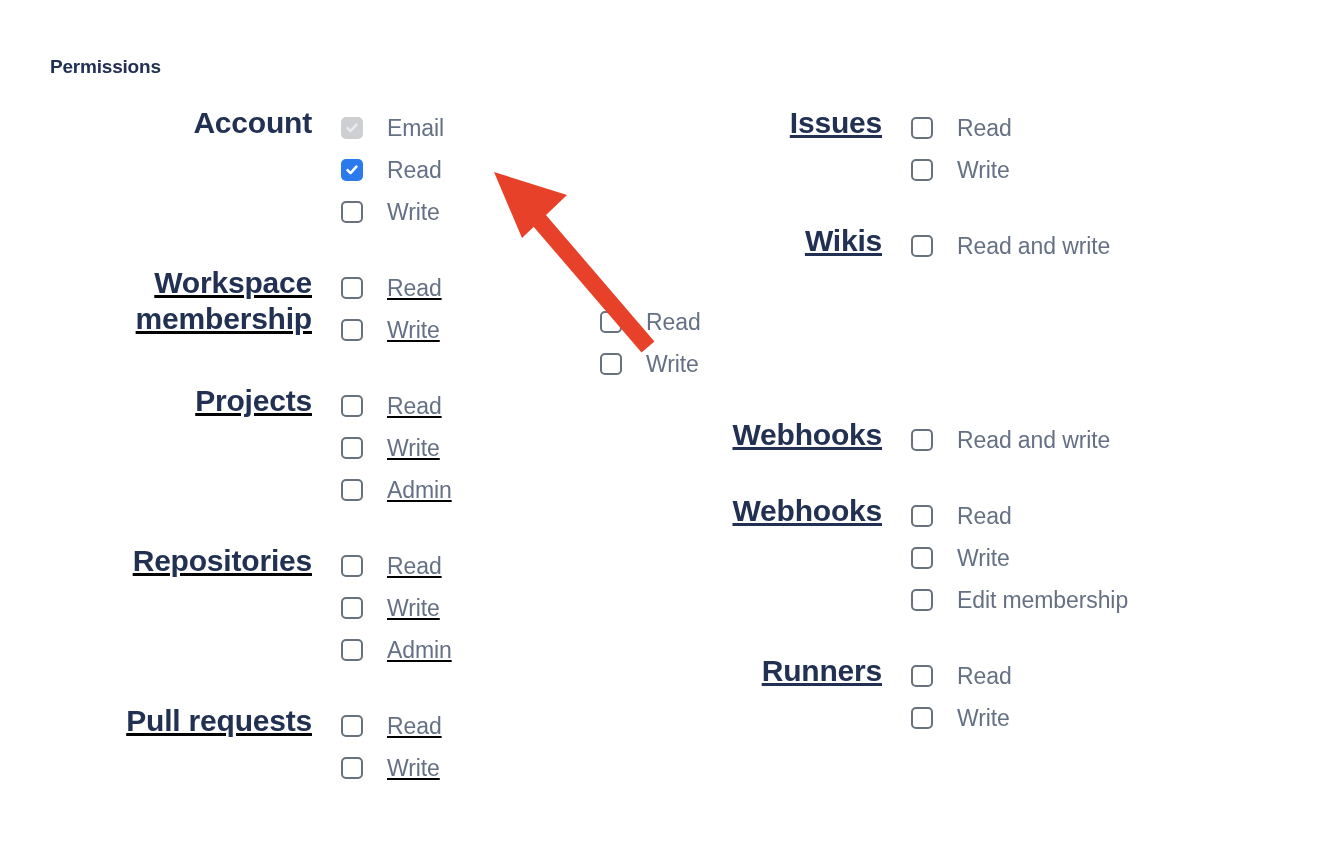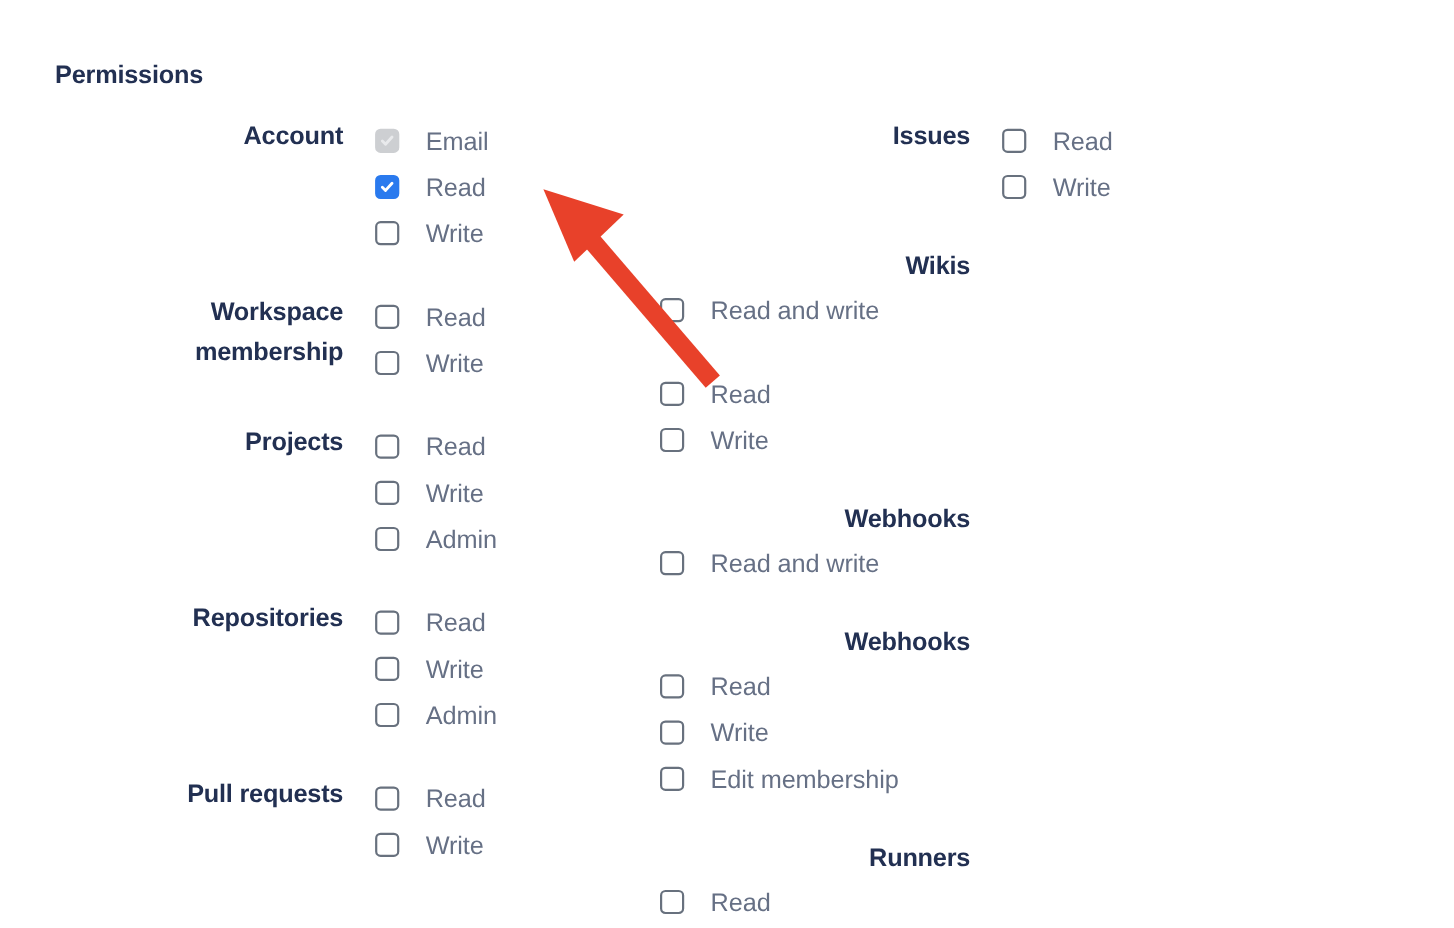--- a/index.html
+++ b/index.html
@@ -14,21 +14,21 @@
     position: relative;
     overflow: hidden;
     font-family: "Liberation Sans", sans-serif;
     -webkit-font-smoothing: antialiased;
   }
 
   #page-title {
     position: absolute;
     left: 50px;
     top: 50px;
-    font-size: 23px;
+    font-size: 19px;
     font-weight: bold;
     color: #223052;
     letter-spacing: -0.2px;
     line-height: 34px;
   }
 
   .columns {
     position: absolute;
     left: 0;
     top: 105px;
@@ -40,37 +40,37 @@
     top: 0;
   }
   .col-left  { left: 0px;   width: 620px; }
   .col-right { left: 600px; width: 700px; }
 
   .group {
     display: flex;
     align-items: flex-start;
   }
   
-  .col-left  .group + .group { margin-top: 32px; }
-  .col-right .group + .group { margin-top: 32px; flex-direction: column; }
+  .col-left  .group + .group { margin-top: 32px; text-decoration: underline; }
+  .col-right .group + .group { margin-top: 32px; }
 
   .group-label {
     text-align: right;
-    font-size: 23px;
+    font-size: 30px;
     font-weight: bold;
     color: #223052;
     line-height: 36px;
     letter-spacing: -0.2px;
     flex: 0 0 auto;
     padding-right: 29px;
     box-sizing: border-box;
     white-space: pre-line;
   }
   .col-left  .group-label { width: 341px; }
-  .col-right .group-label { width: 311px; }
+  .col-right .group-label { width: 311px; text-decoration: underline; }
 
   .options {
     flex: 1 1 auto;
     padding-top: 2px;
   }
 
   .option {
     display: flex;
     align-items: center;
     height: 42px;

